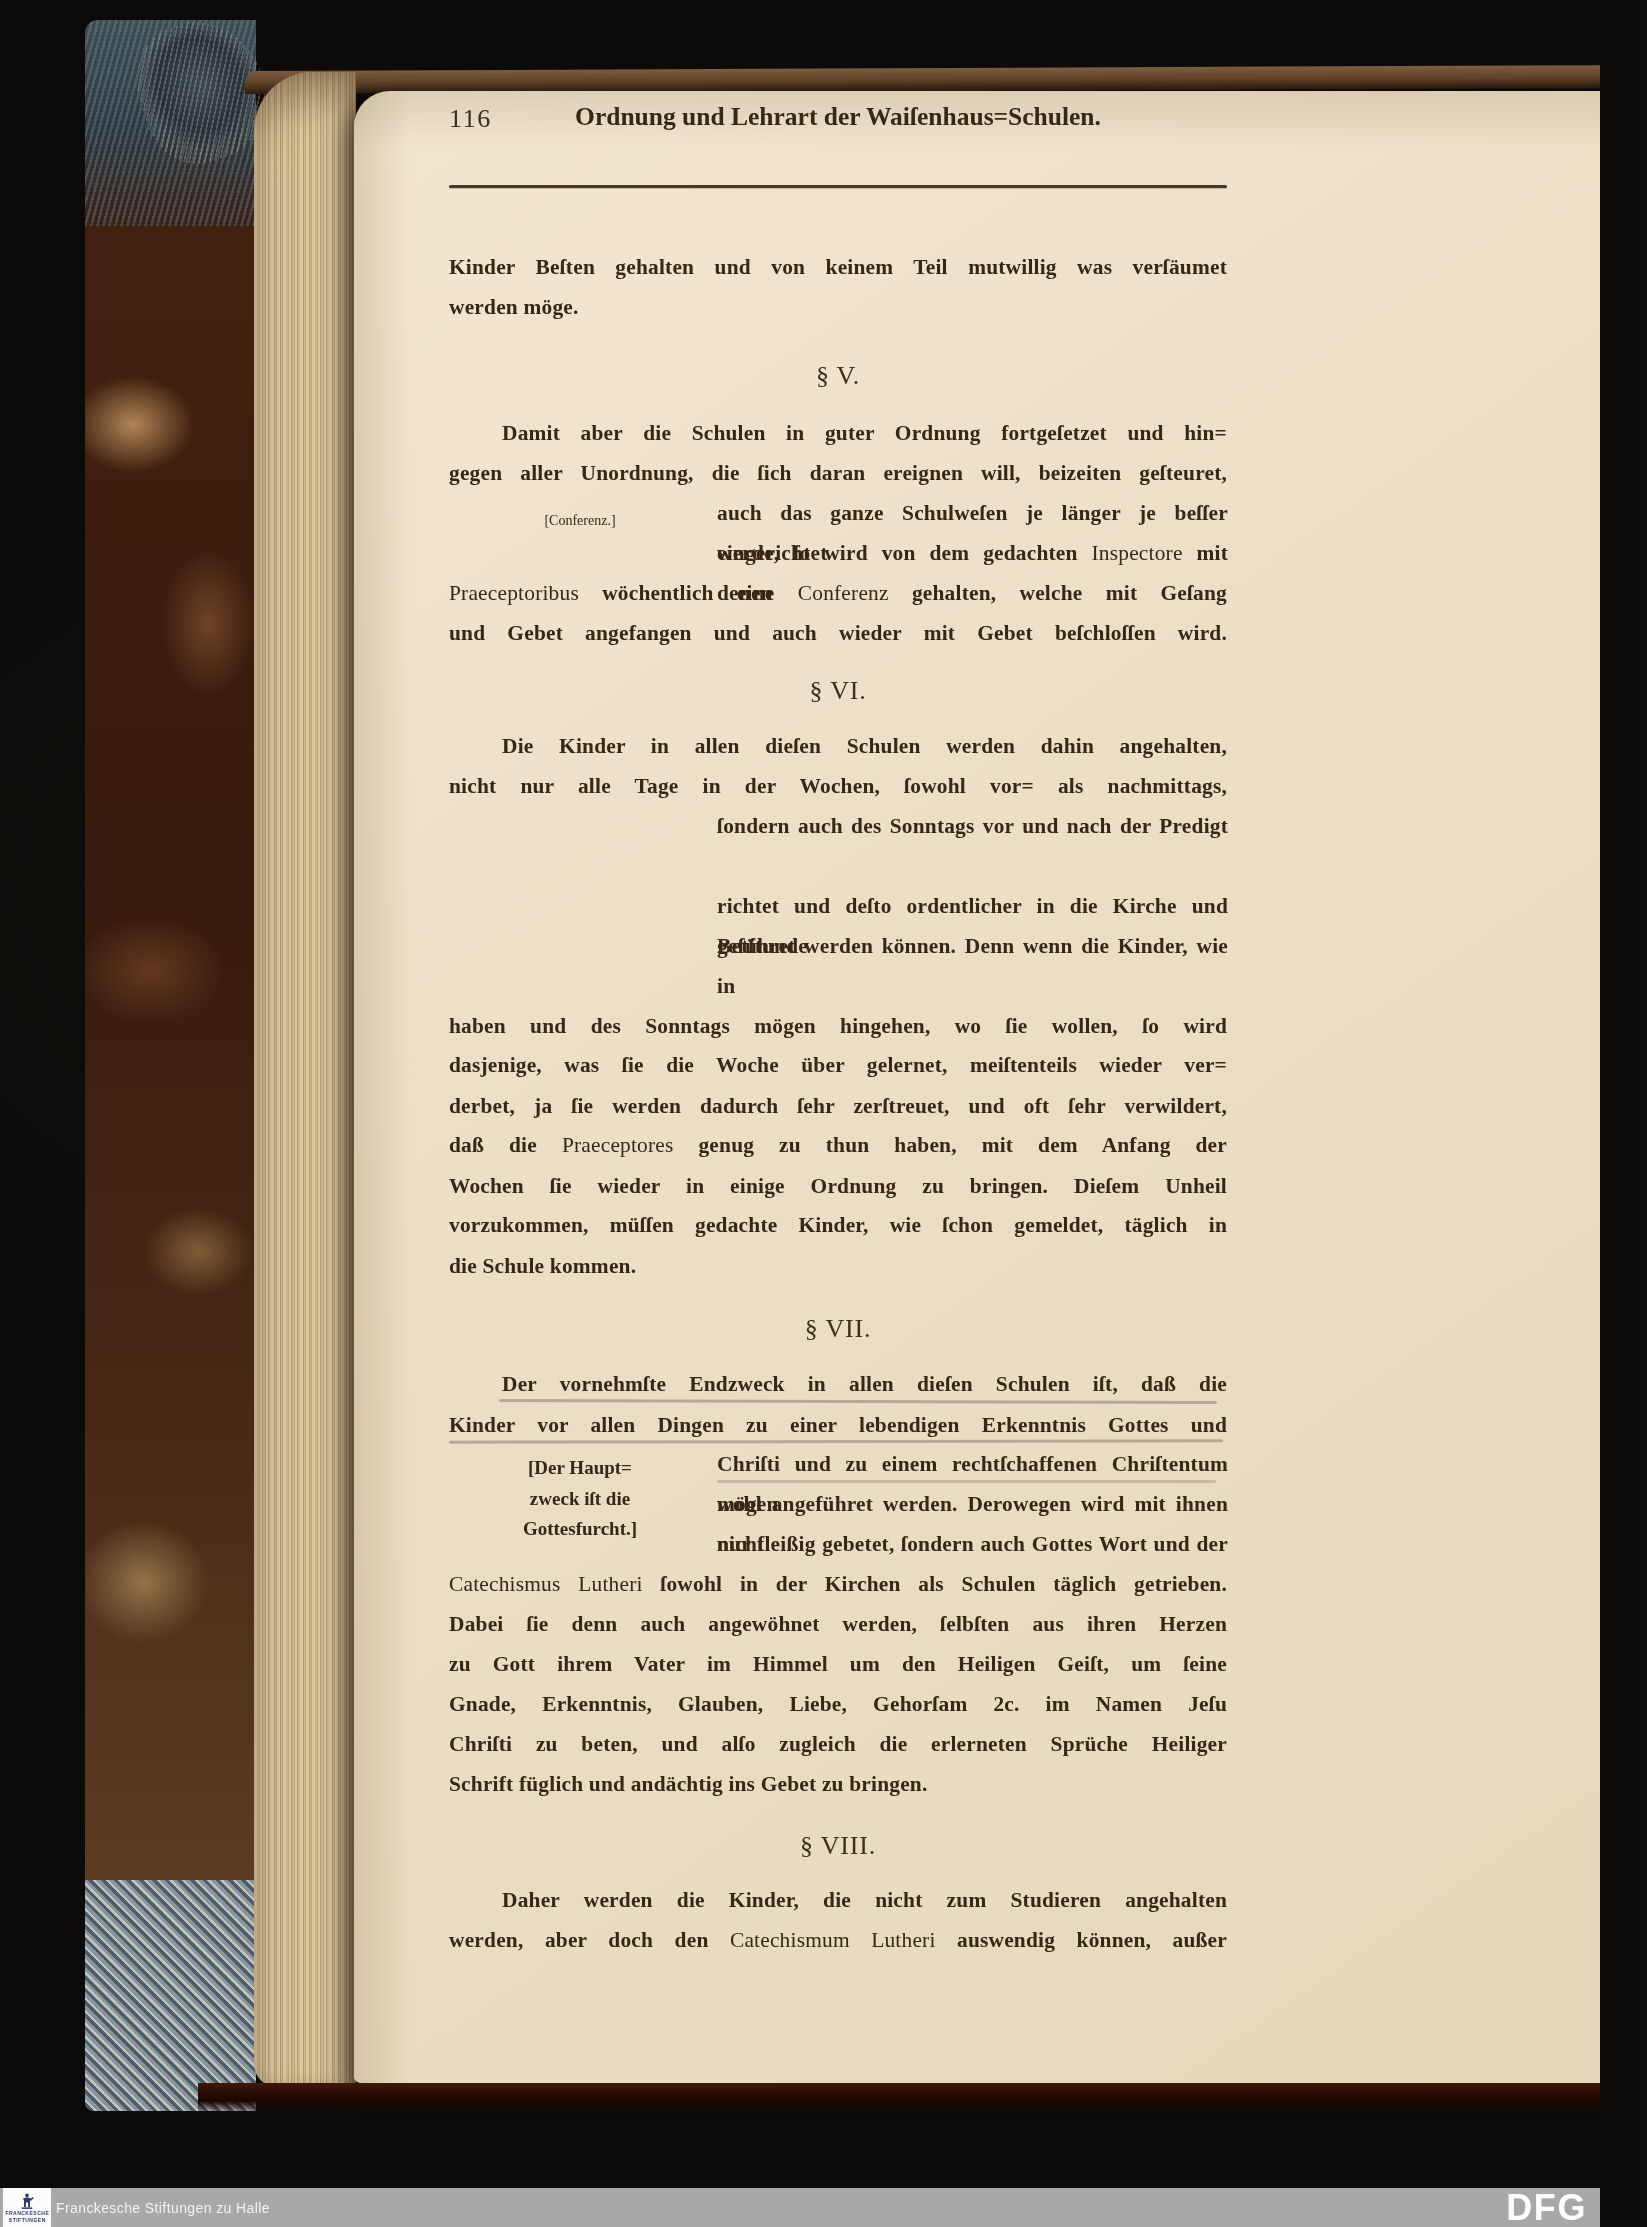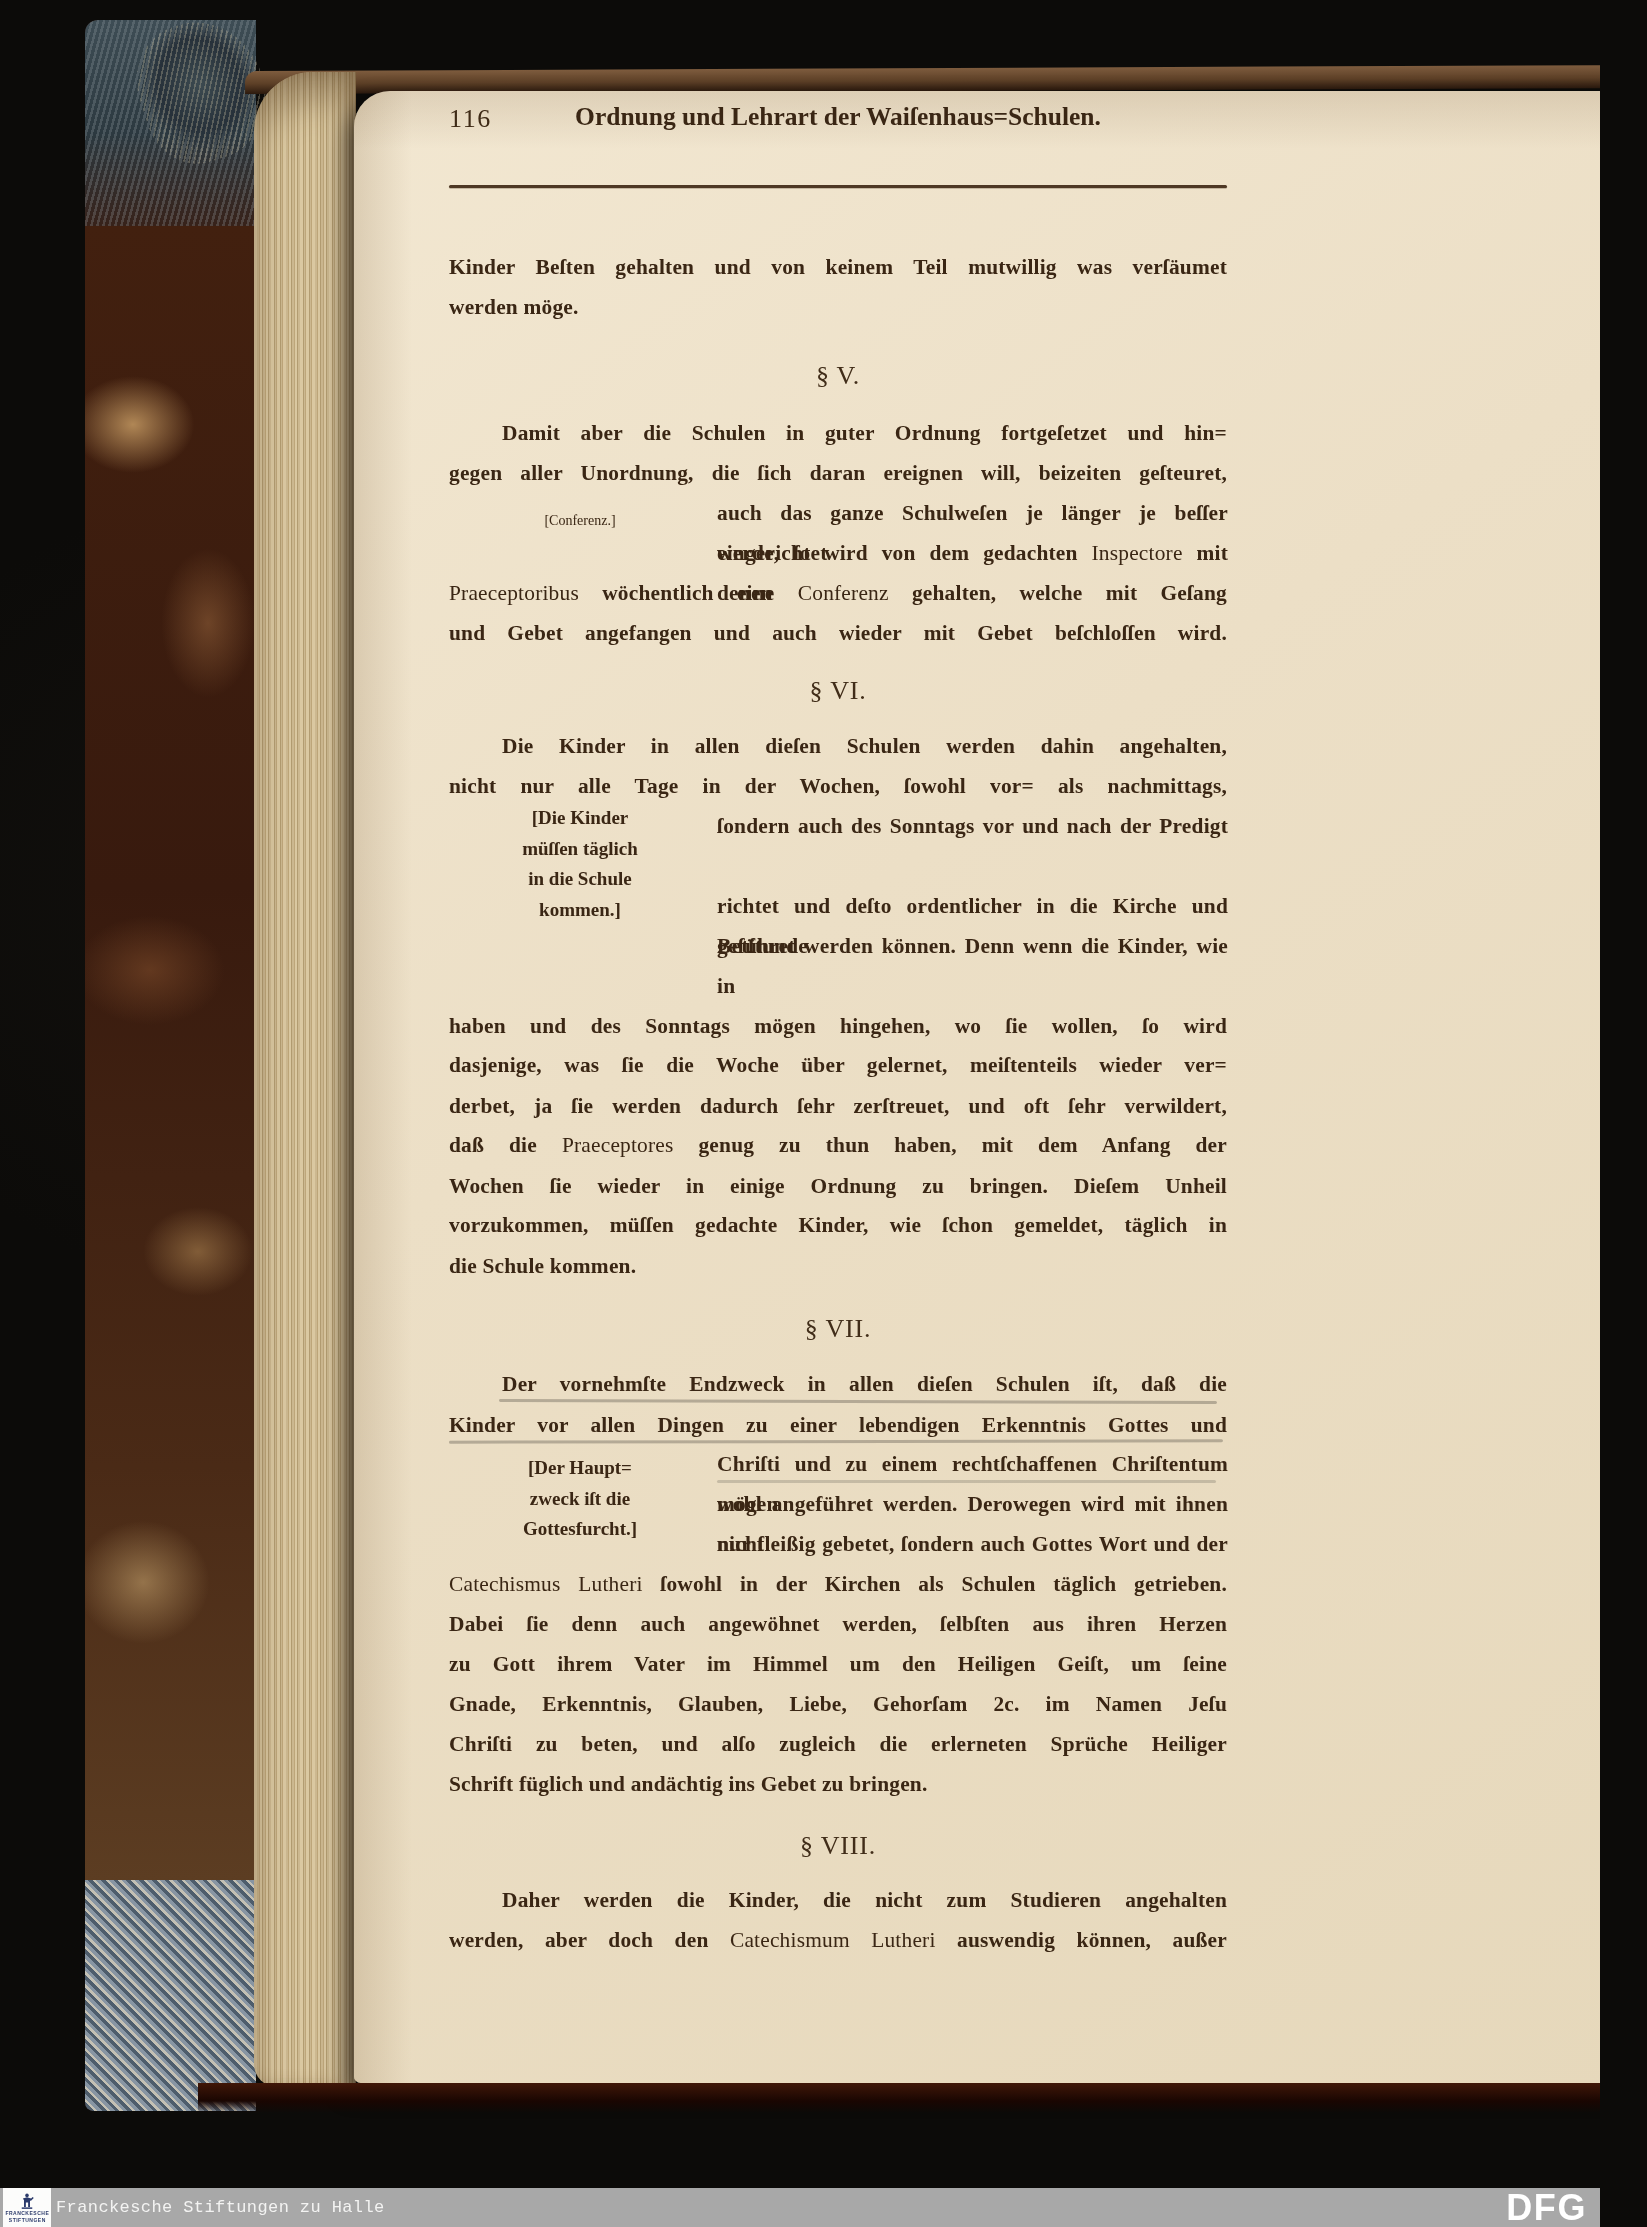--- a/index.html
+++ b/index.html
@@ -82,21 +82,21 @@
   .pencil.light{background:rgba(130,122,108,.35);}
 
   
   .footer-bar{position:absolute;left:0;top:2188px;width:1648px;height:40px;background:#a8a8a8;z-index:8;}
   .logo-box{position:absolute;left:3.3px;top:2188px;width:48px;height:40px;background:#fcfcfb;z-index:9;
     display:flex;flex-direction:column;align-items:center;justify-content:center;gap:0.8px;}
   .logo-box .glyph{width:18px;height:18px;display:block;}
   .logo-box .lline{font-family:"Liberation Sans",sans-serif;font-size:5px;line-height:5.8px;
     letter-spacing:0.5px;color:#2b3a6b;font-weight:700;white-space:nowrap;}
   .institution{position:absolute;left:56px;top:2188px;height:40px;line-height:40px;z-index:9;
-    color:#f3f3f2;font-family:Liberation Mono, monospace;font-size:17px;letter-spacing:0.4px;}
+    color:#f3f3f2;font-family:Liberation Sans, sans-serif;font-size:14px;letter-spacing:0.4px;}
   .dfg{position:absolute;right:13px;top:2188px;height:40px;line-height:40px;z-index:9;
     color:#fff;font-family:"Liberation Sans",sans-serif;font-weight:700;font-size:36px;letter-spacing:1.6px;}
 </style>
 </head>
 <body>
 
 <div id="canvas">
 
   <div class="spine">
     <div class="spine-mid"></div>
@@ -136,21 +136,20 @@
       <div class="line fr cut" style="top: 806px;">ſondern auch des Sonntags vor und nach der Predigt</div>
       <div class="line fr cut" style="top: 886px;">richtet und deſto ordentlicher in die Kirche und Betſtunde</div>
       <div class="line fr cut" style="top: 926px;">geführet werden können. Denn wenn die Kinder, wie in</div>
       <div class="line fr" style="top: 1006px;">haben und des Sonntags mögen hingehen, wo ſie wollen, ſo wird</div>
       <div class="line fr" style="top: 1045px;">dasjenige, was ſie die Woche über gelernet, meiſtenteils wieder ver=</div>
       <div class="line fr" style="top: 1086px;">derbet, ja ſie werden dadurch ſehr zerſtreuet, und oft ſehr verwildert,</div>
       <div class="line fr" style="top: 1125px;">daß die <span class="antiqua">Praeceptores</span> genug zu thun haben, mit dem Anfang der</div>
       <div class="line fr" style="top: 1166px;">Wochen ſie wieder in einige Ordnung zu bringen. Dieſem Unheil</div>
       <div class="line fr" style="top: 1205px;">vorzukommen, müſſen gedachte Kinder, wie ſchon gemeldet, täglich in</div>
       <div class="line fr end" style="top: 1246px;">die Schule kommen.</div>
-      <div class="note frn" style="top: 803px;">[Die Kinder<br>müſſen täglich<br>in die Schule<br>kommen.]</div>
       <div class="heading" style="top: 1309px;">§ VII.</div>
       <div class="line fr first" style="top: 1364px;">Der vornehmſte Endzweck in allen dieſen Schulen iſt, daß die</div>
       <div class="line fr" style="top: 1405px;">Kinder vor allen Dingen zu einer lebendigen Erkenntnis Gottes und</div>
       <div class="line fr cut" style="top: 1444px;">Chriſti und zu einem rechtſchaffenen Chriſtentum mögen</div>
       <div class="line fr cut" style="top: 1484px;">wohl angeführet werden. Derowegen wird mit ihnen nicht</div>
       <div class="line fr cut" style="top: 1524px;">nur fleißig gebetet, ſondern auch Gottes Wort und der</div>
       <div class="line fr" style="top: 1564px;"><span class="antiqua">Catechismus Lutheri</span> ſowohl in der Kirchen als Schulen täglich getrieben.</div>
       <div class="line fr" style="top: 1604px;">Dabei ſie denn auch angewöhnet werden, ſelbſten aus ihren Herzen</div>
       <div class="line fr" style="top: 1644px;">zu Gott ihrem Vater im Himmel um den Heiligen Geiſt, um ſeine</div>
       <div class="line fr" style="top: 1684px;">Gnade, Erkenntnis, Glauben, Liebe, Gehorſam 2c. im Namen Jeſu</div>

